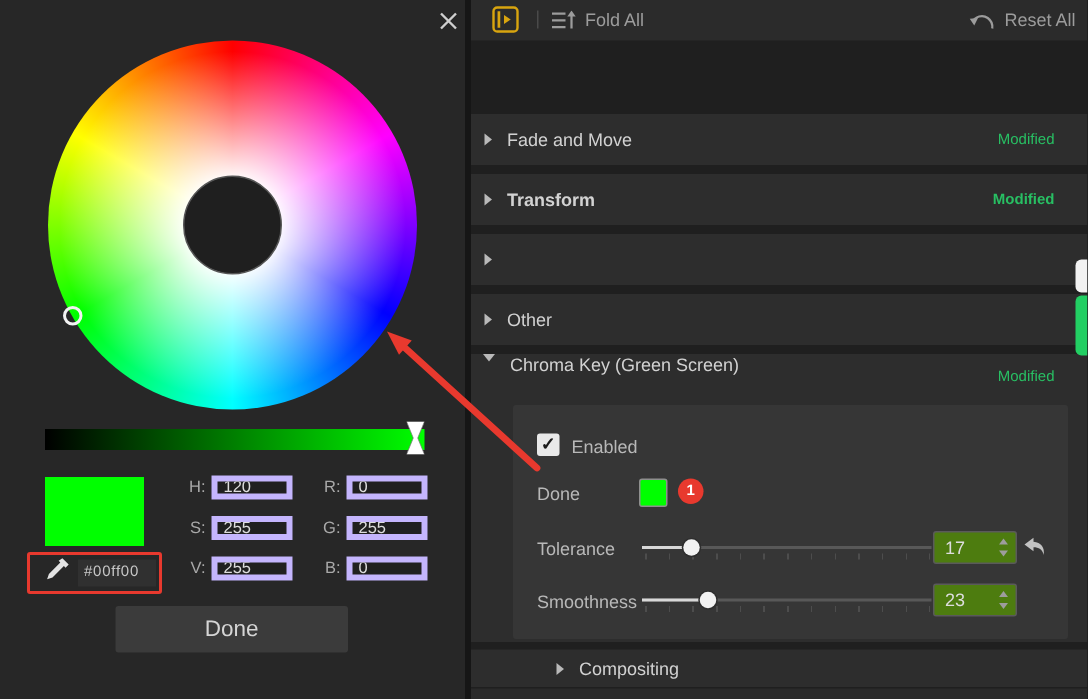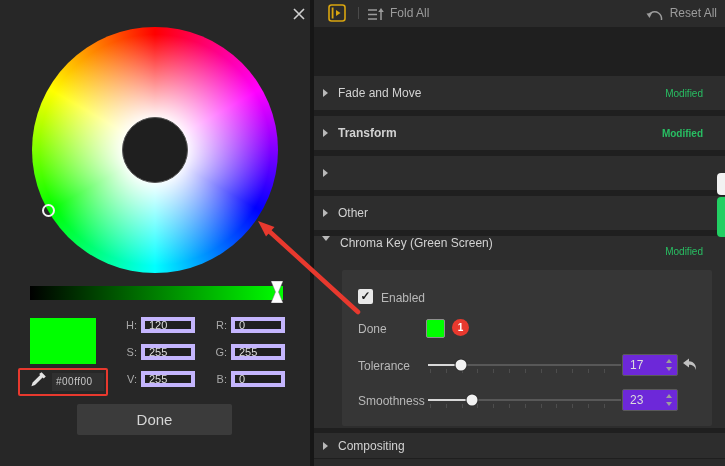--- a/index.html
+++ b/index.html
@@ -67,21 +67,21 @@
   .badge { position:absolute; left:110px; top:49px; width:17px; height:17px;
     border-radius:50%; color:#ffffff; font-size:10px; font-weight:bold;
     text-align:center; line-height:17px; }
   .slider { position:absolute; left:86px; width:193px; height:20px; cursor:pointer; }
   .slider .line { position:absolute; left:0; top:9px; width:100%; height:2px; background:#585858; }
   .slider .fill { position:absolute; left:0; top:9px; height:2px; background:#d8d8d8; }
   .slider .handle { position:absolute; top:10px; width:11px; height:11px; background:#f2f2f2;
     border-radius:50%; transform:translate(-50%,-50%); box-shadow:0 0 0 1px #2e2e2e; }
   .slider .ticks { position:absolute; left:2px; top:14px; width:190px; height:4px;
     background:repeating-linear-gradient(to right, #4d4d4d 0 1px, transparent 1px 15.8px); }
-  .spinbox { position:absolute; left:280px; width:56px; height:22px; background:#6d28d9;
+  .spinbox { position:absolute; left:280px; width:56px; height:22px; background:#4d7c0f;
     border:1px solid #5a5a5a; border-radius:2px; display:flex; align-items:center; }
   .spinbox input { flex:1; min-width:0; background:transparent; border:none; color:#dddddd;
     font-size:12px; padding-left:7px; font-family:"Liberation Sans",sans-serif; }
   .spin-col { width:16px; display:flex; flex-direction:column; align-items:center; gap:4px; }
   .spin-up { width:0; height:0; border-bottom:4px solid #9d9d9d;
     border-left:3.5px solid transparent; border-right:3.5px solid transparent; cursor:pointer; }
   .spin-dn { width:0; height:0; border-top:4px solid #9d9d9d;
     border-left:3.5px solid transparent; border-right:3.5px solid transparent; cursor:pointer; }
   .undo-btn { position:absolute; left:340px; width:16px; height:14px; cursor:pointer; }
   .bottom-strip { left:0; top:459px; width:411px; height:7px; background:#2a2a2a; }
@@ -246,21 +246,21 @@
         <div class="spinbox" style="top:119px;">
           <input value="23" style="">
           <div class="spin-col">
             <div class="spin-up"></div>
             <div class="spin-dn"></div>
           </div>
         </div>
       </div>
     </div>
 
-    <div class="abs row" style="top:433px; height:25px;">
+    <div class="abs row" style="top:433px; height:25px;padding-left:48px;">
       <span class="chev-r"></span>
       <span class="row-label">Compositing</span>
     </div>
     <div class="abs bottom-strip"></div>
 
     <div class="abs scroll-w"></div>
     <div class="abs scroll-g"></div>
   </div>
 
   <svg class="abs overlay">

